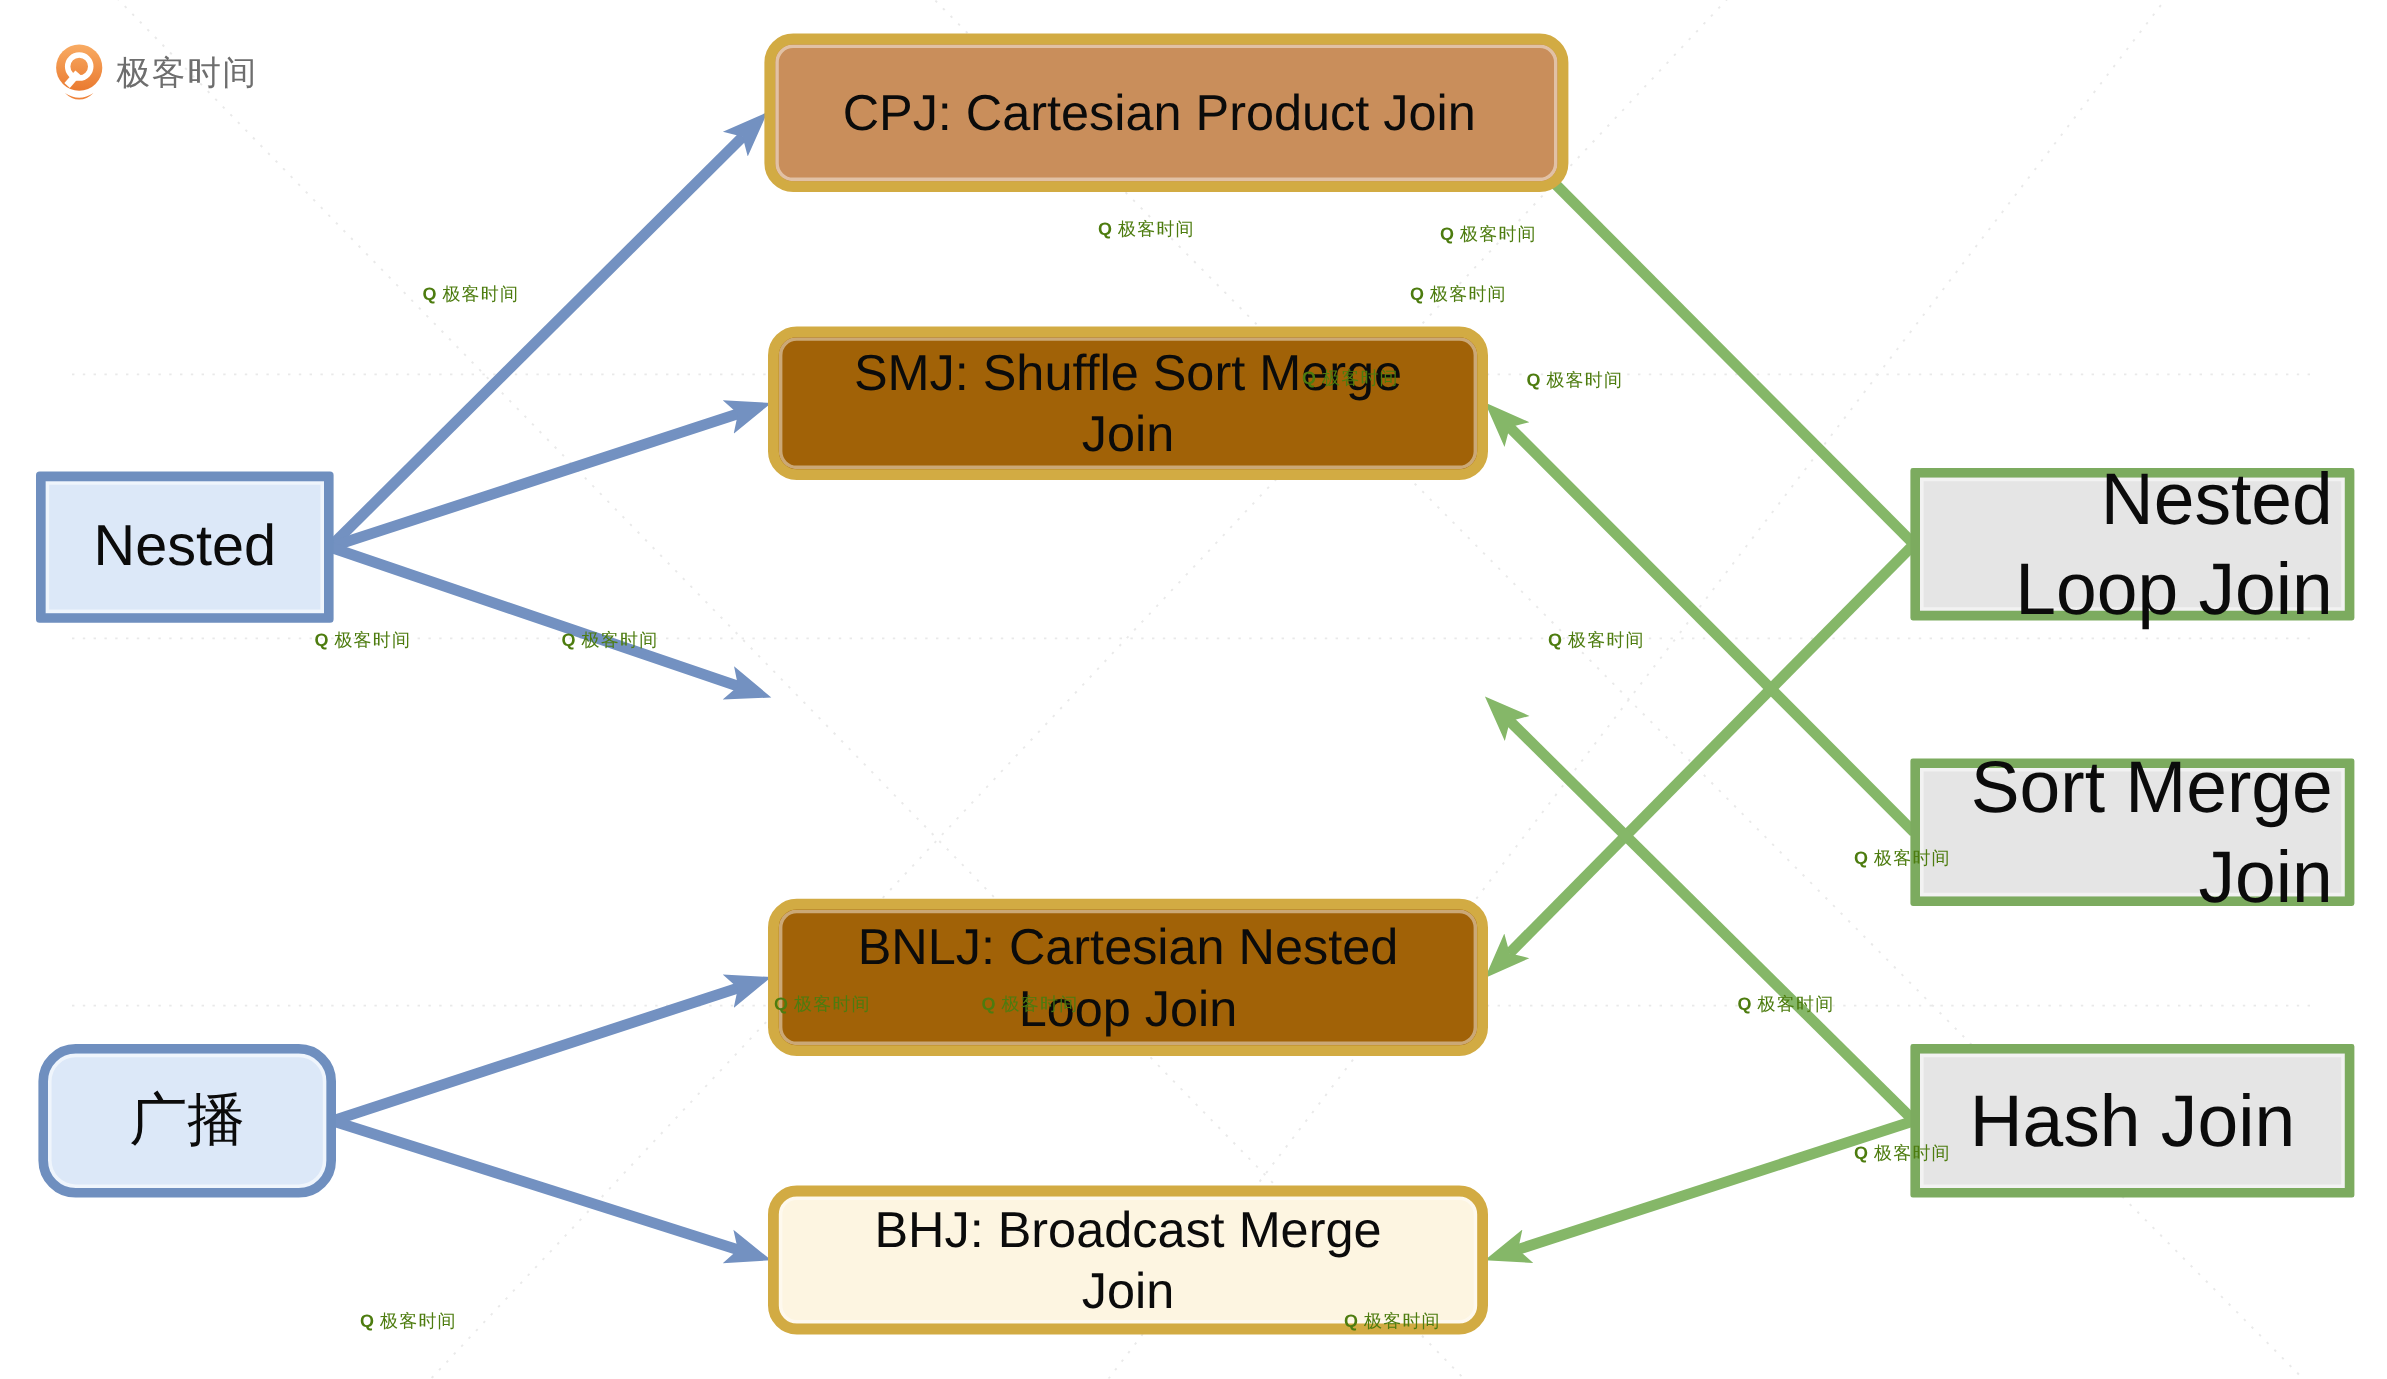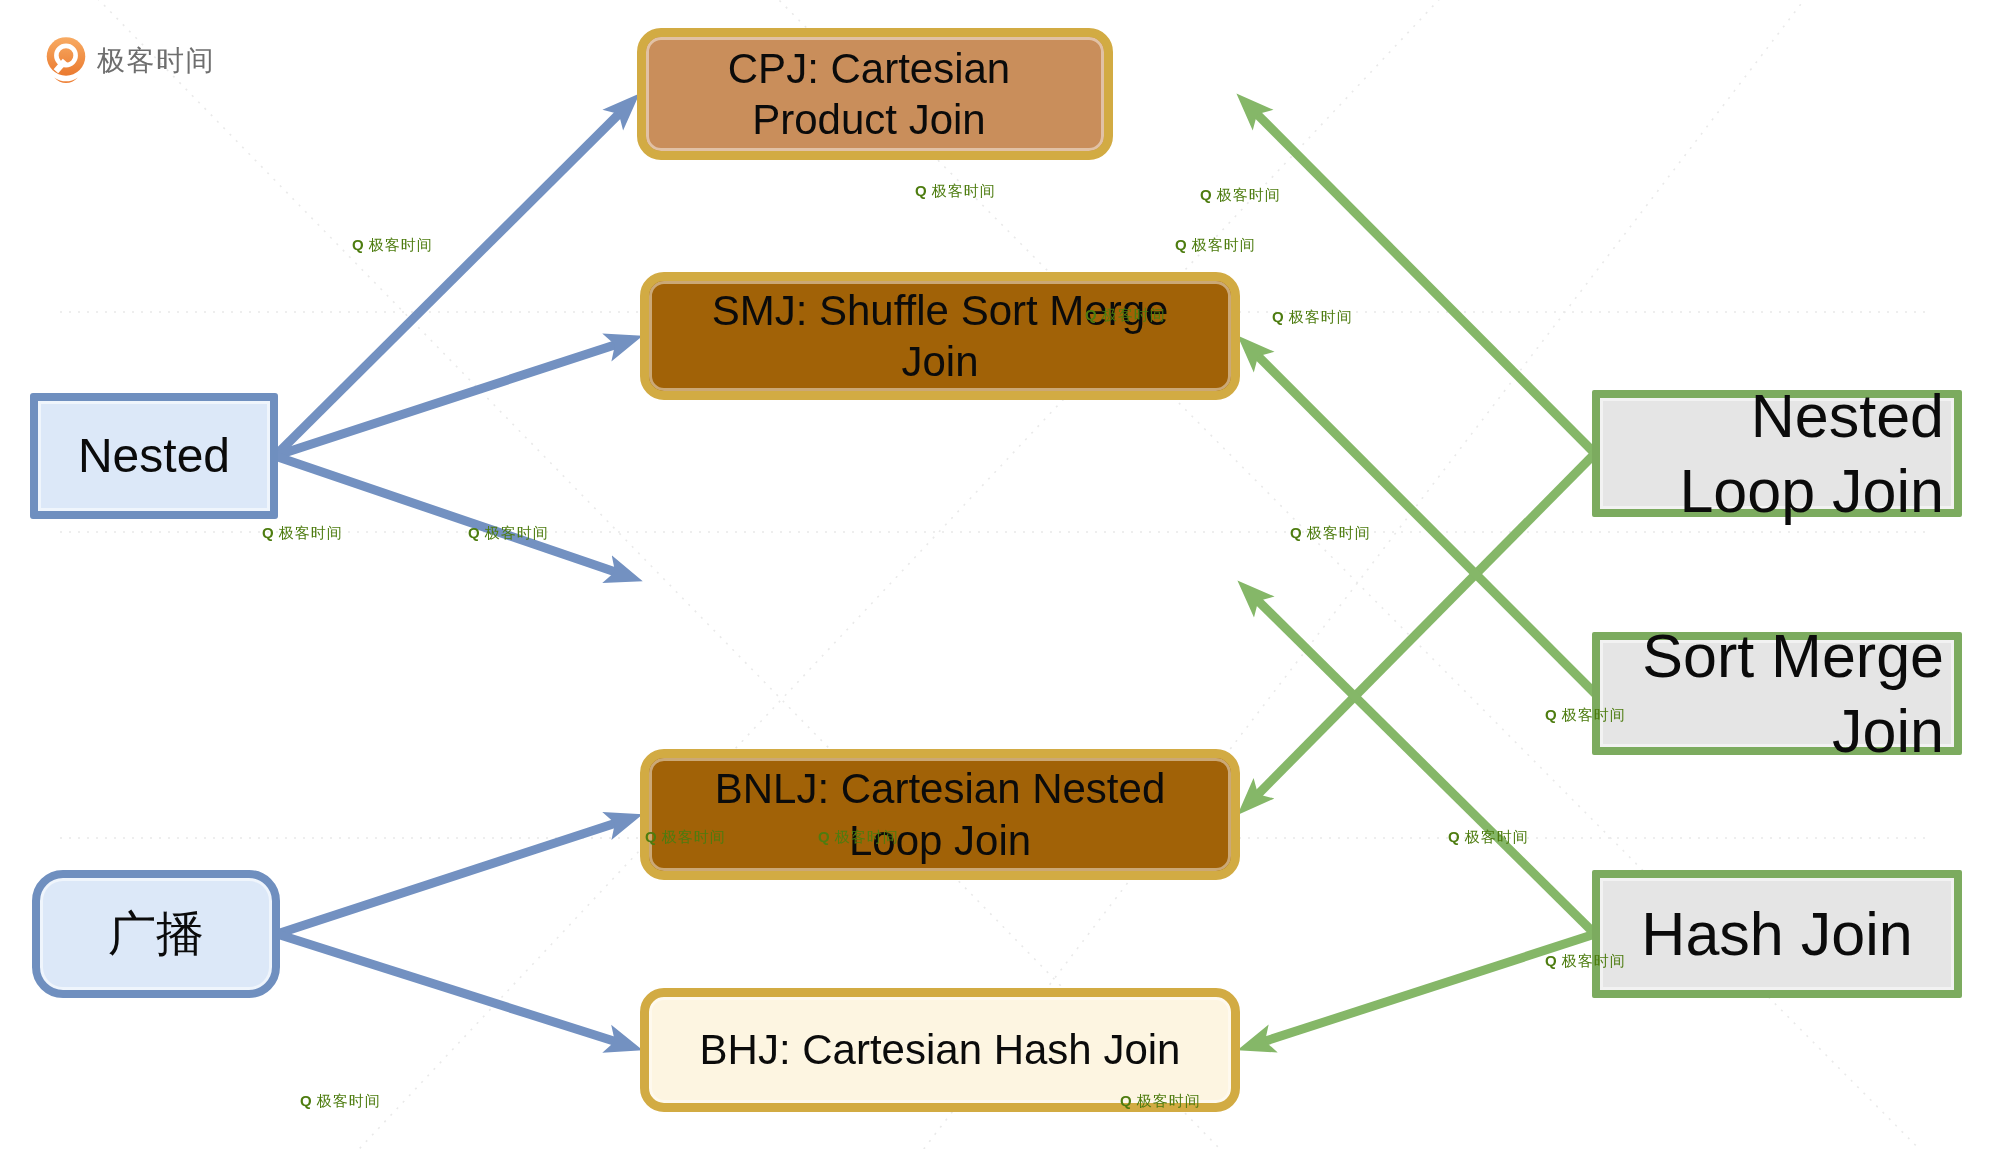--- a/index.html
+++ b/index.html
@@ -23,21 +23,21 @@
   .left{
     background:#dce8f8;border:8px solid #6f8fbf;border-radius:3px;
     font-size:48px;box-shadow:inset 0 0 0 3px rgba(255,255,255,.55);
   }
   .right{
     background:#e5e5e5;border:8px solid #7cab5f;border-radius:2px;
     font-size:61px;padding:0 10px;box-shadow:inset 0 0 0 3px rgba(255,255,255,.5);text-align:right;
   }
   #n-shuffle  {left:30px;  top:393px; width:248px;height:126px;}
   #n-broadcast{left:32px;  top:870px; width:248px;height:128px;border-radius:31px;}
-  #n-cpj  {left:637px;top:28px;  width:476px;height:132px;background:#c98e5b;padding-left:28px;}
+  #n-cpj  {left:637px;top:28px;  width:670px;height:132px;background:#c98e5b;padding-left:28px;}
   #n-smj  {left:640px;top:272px; width:600px;height:128px;}
   #n-shj  {left:640px;top:517px; width:600px;height:128px;}
   #n-bnlj {left:640px;top:749px; width:600px;height:131px;}
   #n-bhj  {left:640px;top:988px; width:600px;height:124px;background:#fdf5e1;}
   #n-nlj     {left:1592px;top:390px;width:370px;height:127px;}
   #n-smjalgo {left:1592px;top:632px;width:370px;height:123px;}
   #n-hj      {left:1592px;top:870px;width:370px;height:128px;}
   
   svg.layer{position:absolute;left:0;top:0;z-index:2;}
   svg#guides{z-index:1;}
@@ -112,21 +112,21 @@
   <div class="node mid" id="n-cpj">
     <span>CPJ: Cartesian Product Join</span>
   </div>
   <div class="node mid" id="n-smj">
     <span>SMJ: Shuffle Sort Merge Join</span>
   </div>
   <div class="node mid" id="n-bnlj">
     <span>BNLJ: Cartesian Nested Loop Join</span>
   </div>
   <div class="node mid" id="n-bhj">
-    <span>BHJ: Cartesian Hash Join</span>
+    <span>BHJ: Broadcast Merge Join</span>
   </div>
 
   <div class="node right" id="n-nlj">
     <span>Nested Loop Join</span>
   </div>
   <div class="node right" id="n-smjalgo">
     <span>Sort Merge Join</span>
   </div>
   <div class="node right" id="n-hj">
     <span>Hash Join</span>

